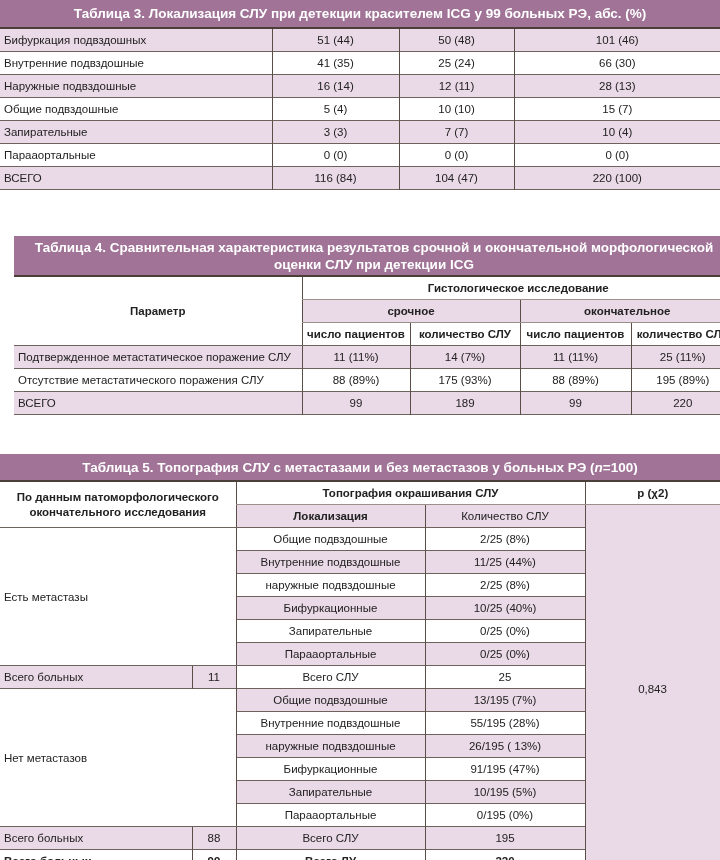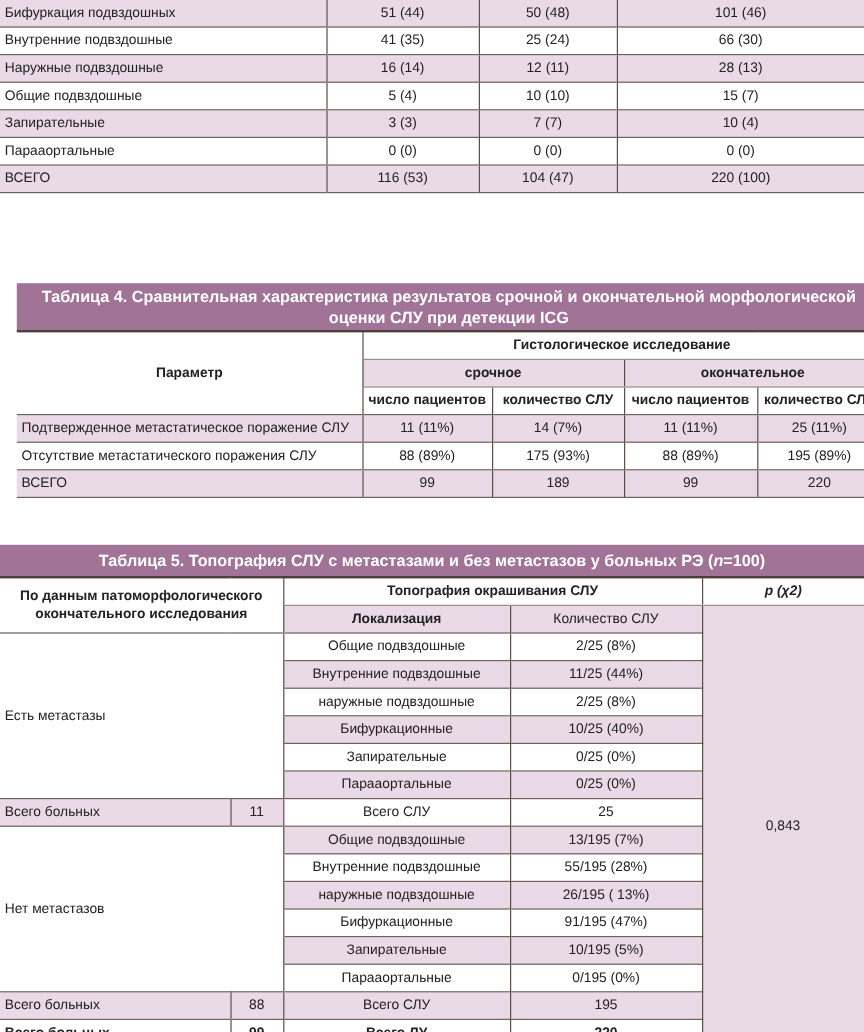--- a/index.html
+++ b/index.html
@@ -33,20 +33,23 @@
 <body>
 
 <table id="t3">
   <colgroup>
       <col style="width:272px">
       <col style="width:127px">
       <col style="width:115px">
       <col style="width:206px">
     </colgroup>
   <tbody>
+      <tr>
+        <td colspan="4" class="cap">Таблица 3. Локализация СЛУ при детекции красителем ICG у 99 больных РЭ, абс. (%)</td>
+      </tr>
   <tr class="r pk rb">
     <td class="l">Бифуркация подвздошных</td>
     <td class="c vb">51 (44)</td>
     <td class="c vb">50 (48)</td>
     <td class="c vb">101 (46)</td>
   </tr>
   <tr class="r wh rb">
     <td class="l">Внутренние подвздошные</td>
     <td class="c vb">41 (35)</td>
     <td class="c vb">25 (24)</td>
@@ -71,21 +74,21 @@
     <td class="c vb">10 (4)</td>
   </tr>
   <tr class="r wh rb">
     <td class="l">Парааортальные</td>
     <td class="c vb">0 (0)</td>
     <td class="c vb">0 (0)</td>
     <td class="c vb">0 (0)</td>
   </tr>
   <tr class="r pk rb">
     <td class="l">ВСЕГО</td>
-    <td class="c vb">116 (53)</td>
+    <td class="c vb">116 (84)</td>
     <td class="c vb">104 (47)</td>
     <td class="c vb">220 (100)</td>
   </tr>
 </tbody>
   </table>
 
 <table id="t4">
   <colgroup>
       <col style="width:288px">
       <col style="width:108px">
@@ -143,21 +146,21 @@
       <col style="width:160px">
       <col style="width:135px">
     </colgroup>
   <tbody>
       <tr>
         <td colspan="5" class="cap"><span>Таблица 5. Топография СЛУ с метастазами и без метастазов у больных РЭ (</span><i>n</i><span>=100)</span></td>
       </tr>
   <tr class="wh">
     <td rowspan="2" colspan="2" class="c b rb" style="line-height:15px;">По данным патоморфологического окончательного исследования</td>
     <td colspan="2" class="c b vb sh">Топография окрашивания СЛУ</td>
-    <td class="c b vb sh" style="font-style:italic;">p (χ2)</td>
+    <td class="c b vb sh" style="">p (χ2)</td>
   </tr>
   <tr class="rb">
     <td class="c b vb pk">Локализация</td>
     <td class="c vb pk">Количество СЛУ</td>
     <td rowspan="16" class="c vb pk">0,843</td>
   </tr>
 
   <tr class="rb">
     <td rowspan="6" colspan="2" class="l wh rb">Есть метастазы</td>
     <td class="c vb wh">Общие подвздошные</td>

